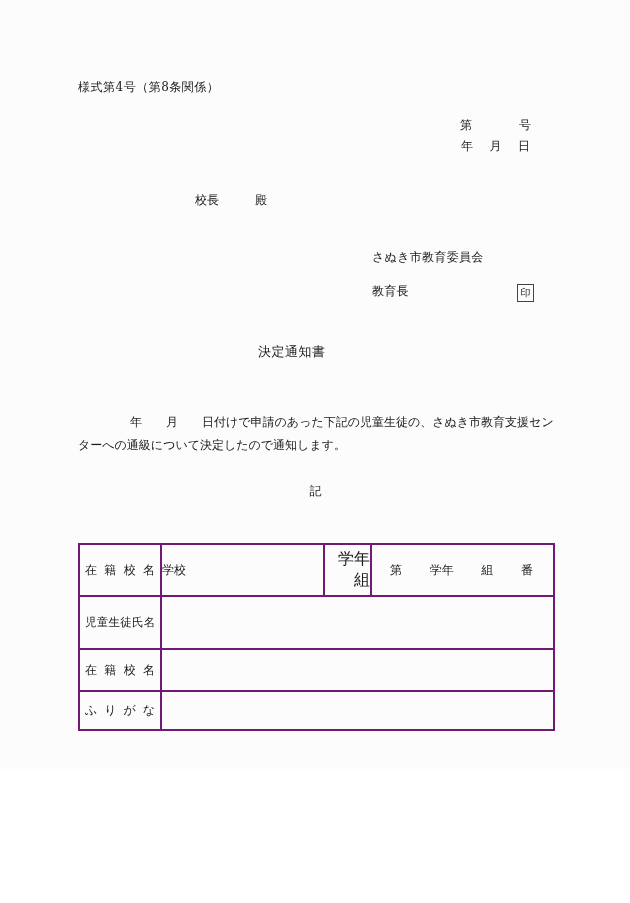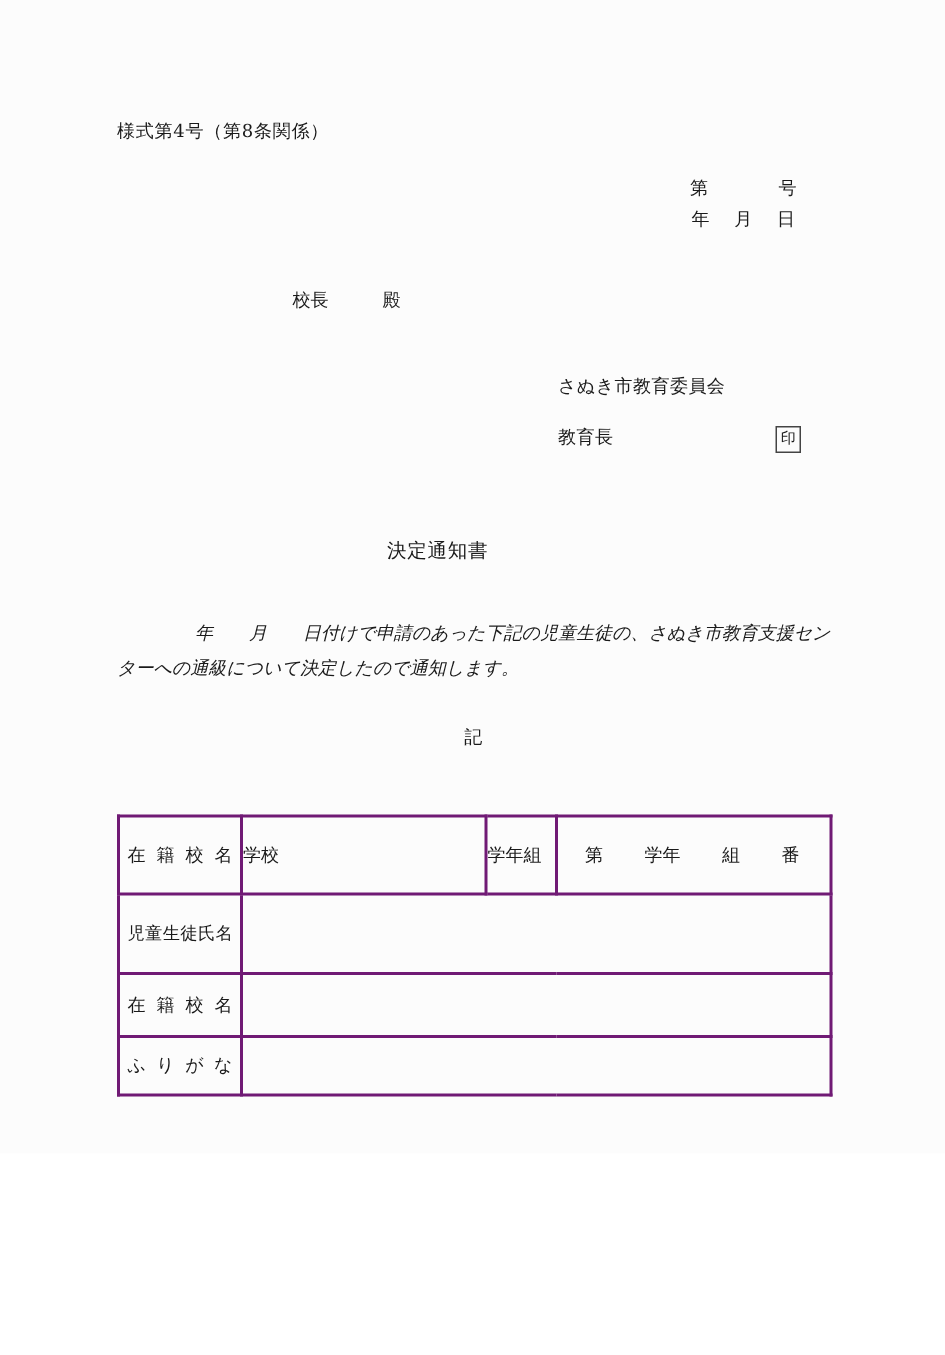--- a/index.html
+++ b/index.html
@@ -26,23 +26,23 @@
   .issuer-signer { left: 372px; top: 283px; letter-spacing: 0.3px; }
 
   .seal-box {
     left: 517px; top: 284px;
     width: 15px; height: 16px;
     border: 1px solid #444444;
     display: flex; align-items: center; justify-content: center;
     font-size: 10px; line-height: 1;
   }
 
-  .doc-title { left: 258px; top: 358px; font-size: 13px; letter-spacing: 0.5px; }
+  .doc-title { left: 258px; top: 343px; font-size: 13px; letter-spacing: 0.5px; }
 
-  .body-text { left: 78px; top: 411px; width: 478px; line-height: 23px; font-style: italic; }
+  .body-text { left: 78px; top: 411px; width: 478px; line-height: 23px; }
   .body-line1 { padding-left: 52px; }
 
   .separator-ki { left: 78px; top: 483px; width: 475px; text-align: center; }
 
   .form-table {
     position: absolute;
     left: 78px; top: 543px;
     width: 475px;
     border-collapse: collapse;
     table-layout: fixed;
@@ -55,21 +55,21 @@
     padding: 0;
     overflow: hidden;
   }
   .form-table td.label {
     text-align: justify;
     text-align-last: justify;
     padding: 0 5px;
   }
   .form-table td.label.long { font-size: 11.5px; letter-spacing: -0.2px; }
   .form-table td.school-cell { text-align: left; padding-right: 5px; }
-  .form-table td.gc-header { text-align: left; font-size: 12px; }
+  .form-table td.gc-header { text-align: right; font-size: 16px; }
   .grade-flex {
     display: flex;
     justify-content: space-between;
     padding: 0 20px 0 18px;
   }
   
   .form-table tr.r-furigana td { border-bottom: 1px dotted #999999; }
   .form-table tr.r-name td     { border-top: 1px dotted #999999; }
 </style>
 </head>

